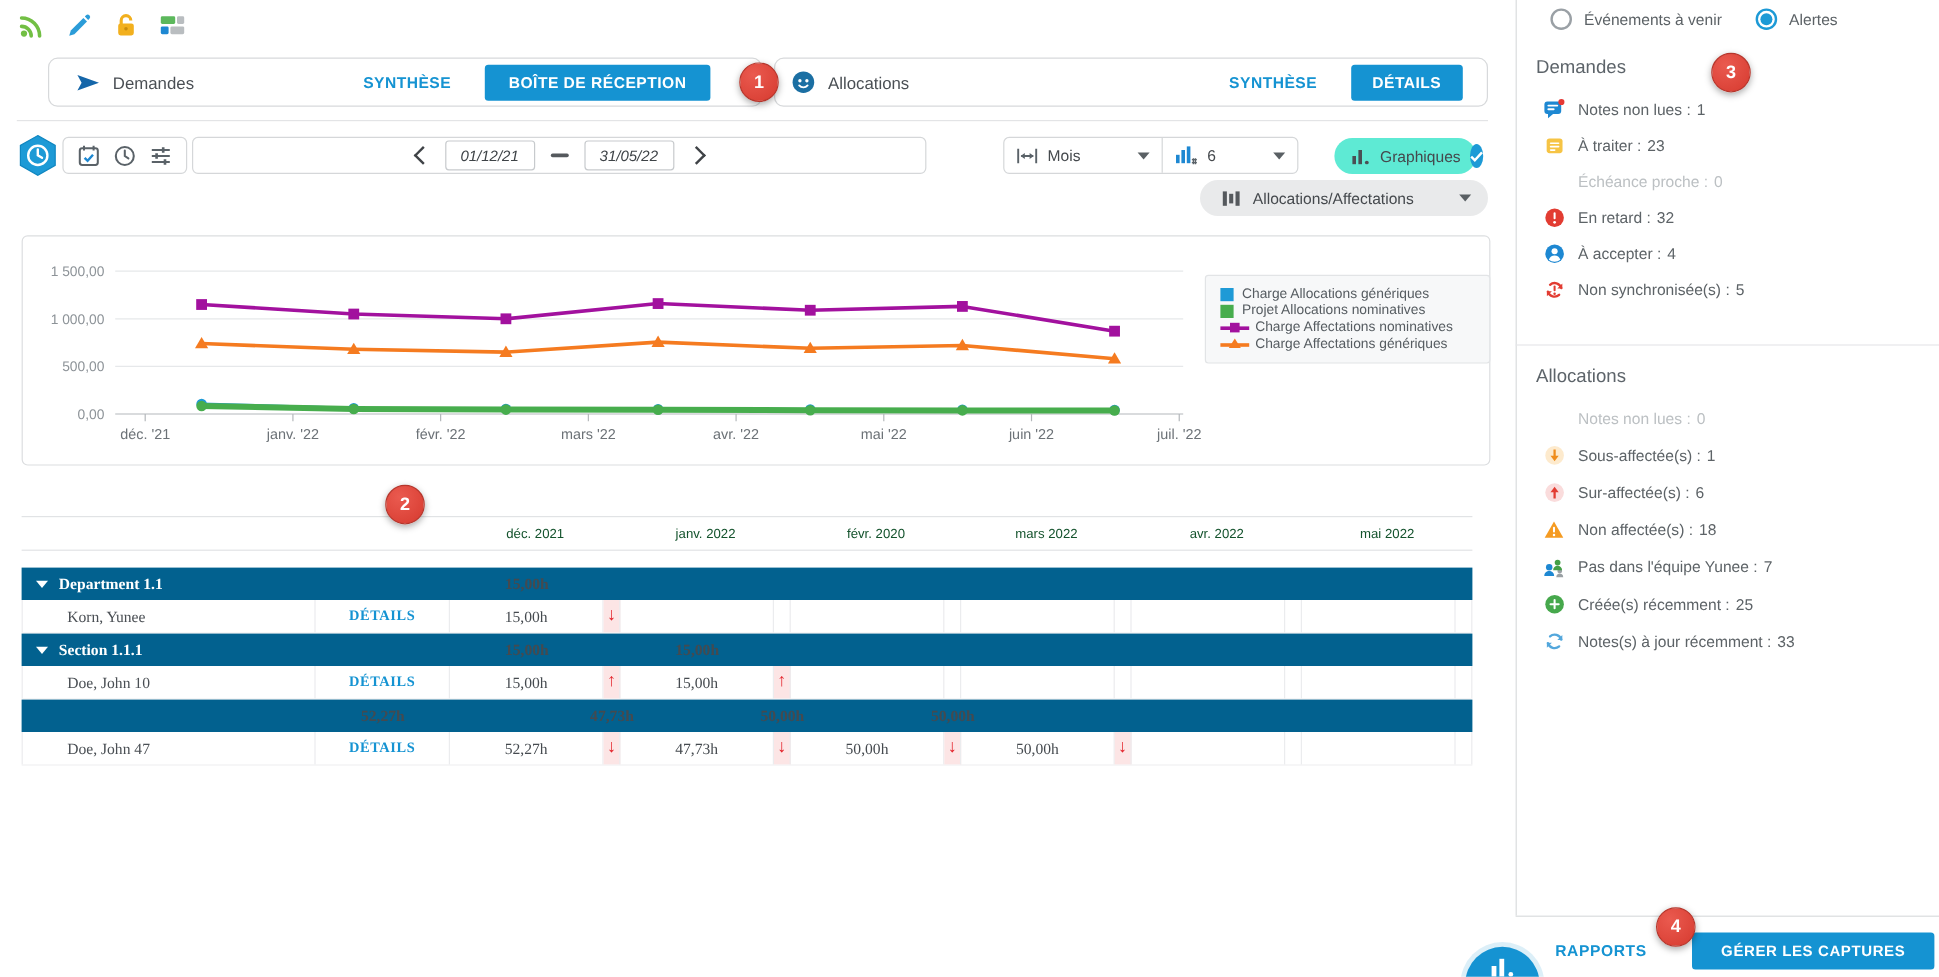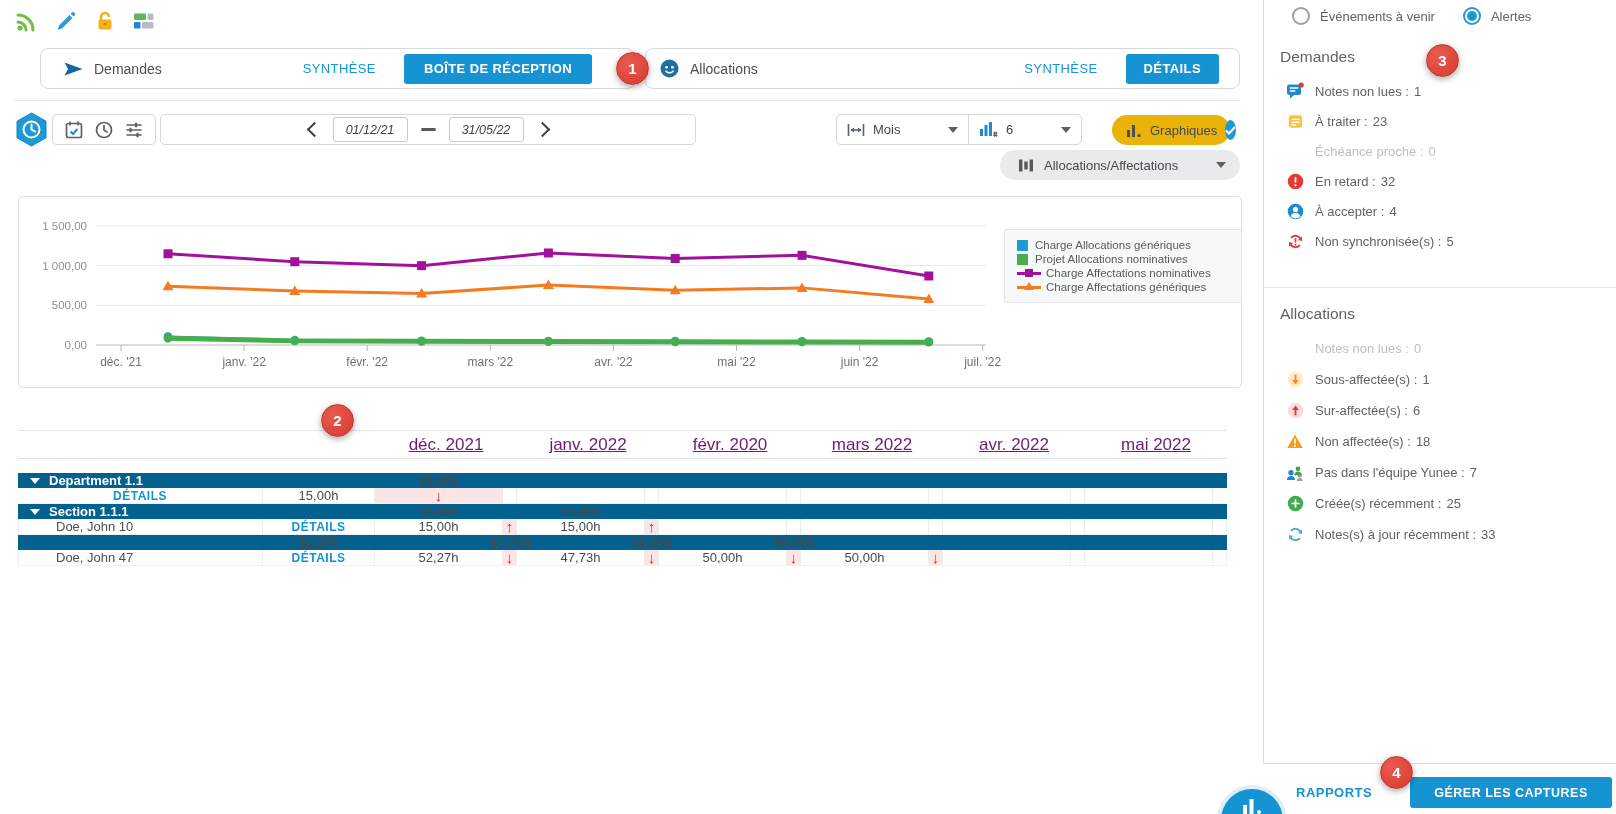--- a/index.html
+++ b/index.html
@@ -11,60 +11,60 @@
   
   #topbar{left:14px;top:8px;display:flex;gap:13px;align-items:center;}
   #topbar .tico{width:26px;height:26px;display:flex;align-items:center;justify-content:center;cursor:pointer;}
 
   
   .hcard{position:absolute;top:48px;height:41px;border:1px solid #d7d9db;border-radius:8px;background:#fff;display:flex;align-items:center;box-sizing:border-box;}
   #card-demandes{left:40px;width:595px;padding:0 0 0 22px;}
   #card-alloc{left:645px;width:595px;padding:0 0 0 13px;}
   .htitle{font-size:14px;color:#4a4f54;margin-left:10px;}
   .hspacer{flex:1;}
-  .hlink{color:#1593d2;font-weight:400;font-size:13px;letter-spacing:.4px;cursor:pointer;}
+  .hlink{color:#1593d2;font-weight:700;font-size:13px;letter-spacing:.4px;cursor:pointer;}
   .hbtn{background:#1593d2;color:#fff;font-weight:700;font-size:13px;letter-spacing:.4px;border:none;border-radius:3px;height:30px;padding:0 20px;margin-left:28px;cursor:pointer;font-family:inherit;}
   #hr-top{left:14px;top:100px;width:1226px;height:0;border-top:1px solid #e3e4e6;}
 
   
   .tbox{position:absolute;top:114px;height:31px;border:1px solid #d5d7d9;border-radius:5px;background:#fff;box-sizing:border-box;display:flex;align-items:center;}
   #tb-hex{left:15px;top:112px;width:33px;height:35px;cursor:pointer;}
   #tb-box1{left:52px;width:104px;justify-content:space-around;padding:0 6px;}
   #tb-box1 .tico{cursor:pointer;display:flex;}
-  #tb-box2{left:160px;width:536px;justify-content:center;gap:13px;align-items:center;}
+  #tb-box2{left:160px;width:612px;justify-content:center;gap:13px;align-items:center;}
   #tb-box3{left:836px;width:246px;}
   #tb-box3 .seg{display:flex;align-items:center;height:100%;padding:0 10px;gap:8px;}
   #tb-box3 .seg1{border-right:1px solid #d5d7d9;flex:1;}
   .tb-label{font-size:13px;color:#45494d;}
   .caret{width:0;height:0;border-left:5px solid transparent;border-right:5px solid transparent;border-top:6px solid #5a6064;margin-left:6px;}
   .dinput{width:73px;height:23px;border:1px solid #c7cacd;border-radius:3px;font-style:italic;font-size:12.5px;color:#3e4347;display:flex;align-items:center;justify-content:center;background:#fff;}
   .dash{width:15px;height:3px;background:#55595d;border-radius:2px;}
   .chev{width:9px;height:9px;border-left:2.5px solid #3f4347;border-bottom:2.5px solid #3f4347;cursor:pointer;}
   .chev.l{transform:rotate(45deg);}
   .chev.r{transform:rotate(225deg);}
   .pill{position:absolute;height:30px;border-radius:15px;display:flex;align-items:center;cursor:pointer;box-sizing:border-box;}
-  #tb-graph{left:1112px;top:115px;width:118px;background:#eab308;padding:0 6px 0 14px;gap:8px;}
+  #tb-graph{left:1112px;top:115px;width:118px;background:#5eead4;padding:0 6px 0 14px;gap:8px;}
   #tb-graph .tb-label{font-size:13px;}
   .checkcircle{width:20px;height:20px;border-radius:50%;background:#1d9ad6;display:flex;align-items:center;justify-content:center;}
   #tb-cols{left:1000px;top:150px;width:240px;background:#e9eaeb;padding:0 14px 0 18px;gap:10px;}
 
   
   #chartcard{left:18px;top:196px;width:1222px;height:190px;border:1px solid #dcdee0;border-radius:5px;background:#fff;}
   #chartLegend{position:absolute;left:985px;top:32px;width:238px;box-sizing:border-box;background:#f7f8f9;border:1px solid #e2e4e6;border-radius:3px;padding:8px 6px 8px 12px;}
   .lg-item{display:flex;align-items:center;height:14px;font-size:11.5px;color:#565c61;white-space:nowrap;}
   .lg-sq{width:11px;height:11px;margin-right:7px;flex:none;}
   .lg-line{width:24px;height:3px;margin-right:5px;position:relative;flex:none;}
   .lg-line .mk-sq{position:absolute;left:8px;top:-2.5px;width:8px;height:8px;}
   .lg-line .mk-tri{position:absolute;left:7px;top:-4px;width:0;height:0;border-left:5px solid transparent;border-right:5px solid transparent;}
 
   
   #thead{left:18px;top:430px;width:1209px;height:29px;border-top:1px solid #e1e3e5;border-bottom:1px solid #e1e3e5;display:grid;grid-template-columns:245px 112px repeat(6,142px);align-items:center;box-sizing:border-box;}
-  .th{text-align:center;font-size:17px;color:#701a75;text-decoration:underline;}
+  .th{text-align:center;font-size:11px;color:#14532d;}
   #trows{left:18px;top:473px;width:1209px;}
-  .trow{display:grid;grid-template-columns:245px 112px repeat(6,128px 14px);height:15px;}
+  .trow{display:grid;grid-template-columns:245px 112px repeat(6,128px 14px);height:27px;font-family:Liberation Serif, serif;}
   .trow.group{background:#02618f;color:#fff;font-weight:700;cursor:pointer;}
   .c{display:flex;align-items:center;justify-content:center;font-size:13px;box-sizing:border-box;}
   .c.name{justify-content:flex-start;padding-left:37px;color:#4a4f54;}
   .trow.group .c.name{padding-left:12px;color:#fff;gap:9px;}
   .gcaret{width:0;height:0;border-left:5px solid transparent;border-right:5px solid transparent;border-top:6px solid #fff;}
   .trow.person{background:#fff;border-bottom:1px solid #f0f1f2;}
   .trow.person .c{border-right:1px solid #ebecee;}
   .trow.person .c.name{border-left:1px solid #ebecee;}
   .details-link{color:#1593d2;font-weight:700;font-size:12px;letter-spacing:.5px;cursor:pointer;}
   .val{color:#454a4f;}
@@ -357,20 +357,23 @@
       <div class="c val"></div>
       <div class="c arr"></div>
       <div class="c val"></div>
       <div class="c arr"></div>
       <div class="c val"></div>
       <div class="c arr"></div>
       <div class="c val"></div>
       <div class="c arr"></div>
     </div>
     <div class="trow person">
+      <div class="c name">
+        <span>Korn, Yunee</span>
+      </div>
       <div class="c">
         <span class="details-link">DÉTAILS</span>
       </div>
       <div class="c val">15,00h</div>
       <div class="c arr on">↓</div>
       <div class="c val"></div>
       <div class="c arr"></div>
       <div class="c val"></div>
       <div class="c arr"></div>
       <div class="c val"></div>

